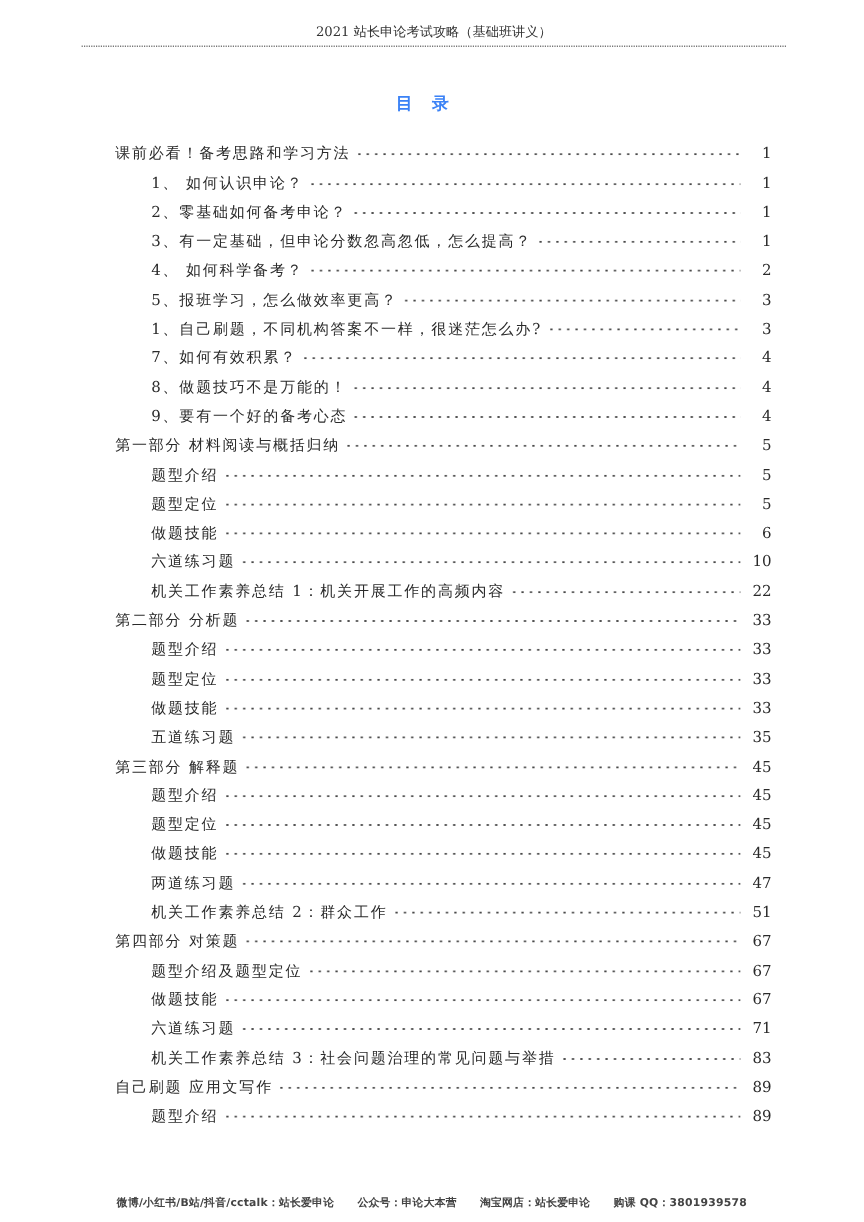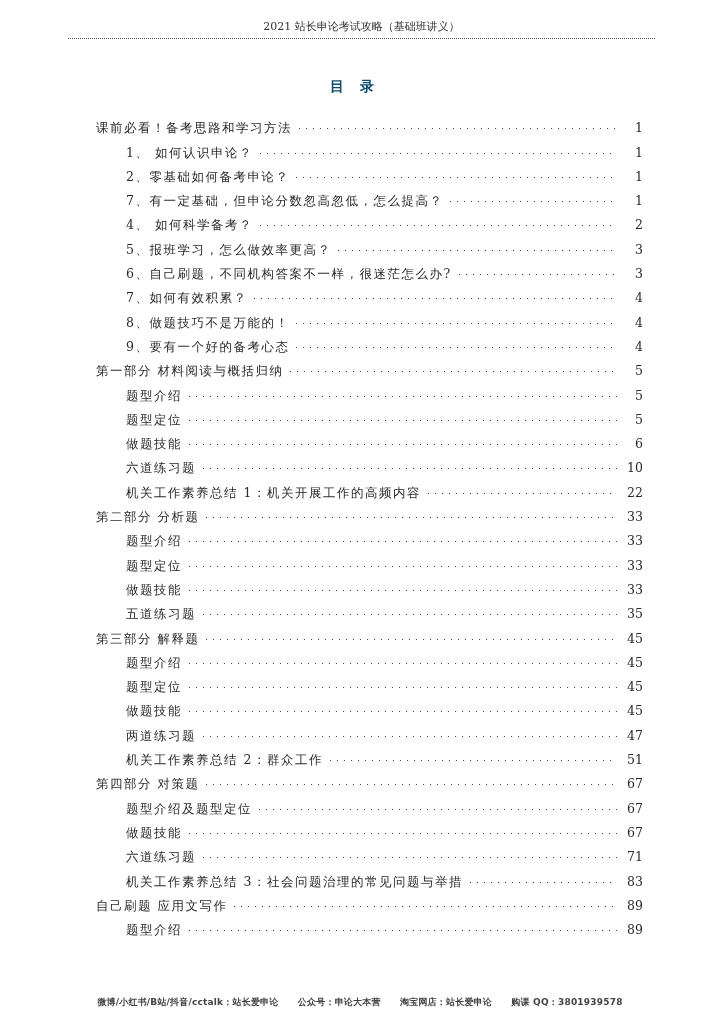--- a/index.html
+++ b/index.html
@@ -9,21 +9,21 @@
   }
   .running-header {
     position:absolute; left:68px; width:587px; top:20px; height:18px;
     text-align:center; font-size:11px; line-height:14px; color:#333;
     border-bottom:1px dotted #555;
   }
   .running-header span { display:inline-block; }
   .toc-title {
     position:absolute; top:78px; left:0; width:720px; text-align:center;
     font-family:"DejaVu Sans", sans-serif; font-weight:bold; font-size:14px; letter-spacing:16px;
-    color:#0c4a6e;
+    color:#3b82f6;
   }
   .toc {
     position:absolute; left:96px; top:112px; width:547px;
   }
   .toc-row {
     display:flex; align-items:flex-end; height:24.3px; font-size:12.5px; line-height:16px;
     letter-spacing:1.5px;
   }
   .toc-row.level-2 { padding-left:30px; }
   .toc-row .label { white-space:nowrap; flex:0 0 auto;text-align:center; }
@@ -62,36 +62,36 @@
       <span class="label">1、 如何认识申论？</span>
       <span class="leader"></span>
       <span class="page">1</span>
     </div>
     <div class="toc-row level-2">
       <span class="label">2、零基础如何备考申论？</span>
       <span class="leader"></span>
       <span class="page">1</span>
     </div>
     <div class="toc-row level-2">
-      <span class="label">7、有一定基础，但申论分数忽高忽低，怎么提高？</span>
+      <span class="label">3、有一定基础，但申论分数忽高忽低，怎么提高？</span>
       <span class="leader"></span>
       <span class="page">1</span>
     </div>
     <div class="toc-row level-2">
       <span class="label">4、 如何科学备考？</span>
       <span class="leader"></span>
       <span class="page">2</span>
     </div>
     <div class="toc-row level-2">
       <span class="label">5、报班学习，怎么做效率更高？</span>
       <span class="leader"></span>
       <span class="page">3</span>
     </div>
     <div class="toc-row level-2">
-      <span class="label">6、自己刷题，不同机构答案不一样，很迷茫怎么办?</span>
+      <span class="label">1、自己刷题，不同机构答案不一样，很迷茫怎么办?</span>
       <span class="leader"></span>
       <span class="page">3</span>
     </div>
     <div class="toc-row level-2">
       <span class="label">7、如何有效积累？</span>
       <span class="leader"></span>
       <span class="page">4</span>
     </div>
     <div class="toc-row level-2">
       <span class="label">8、做题技巧不是万能的！</span>

